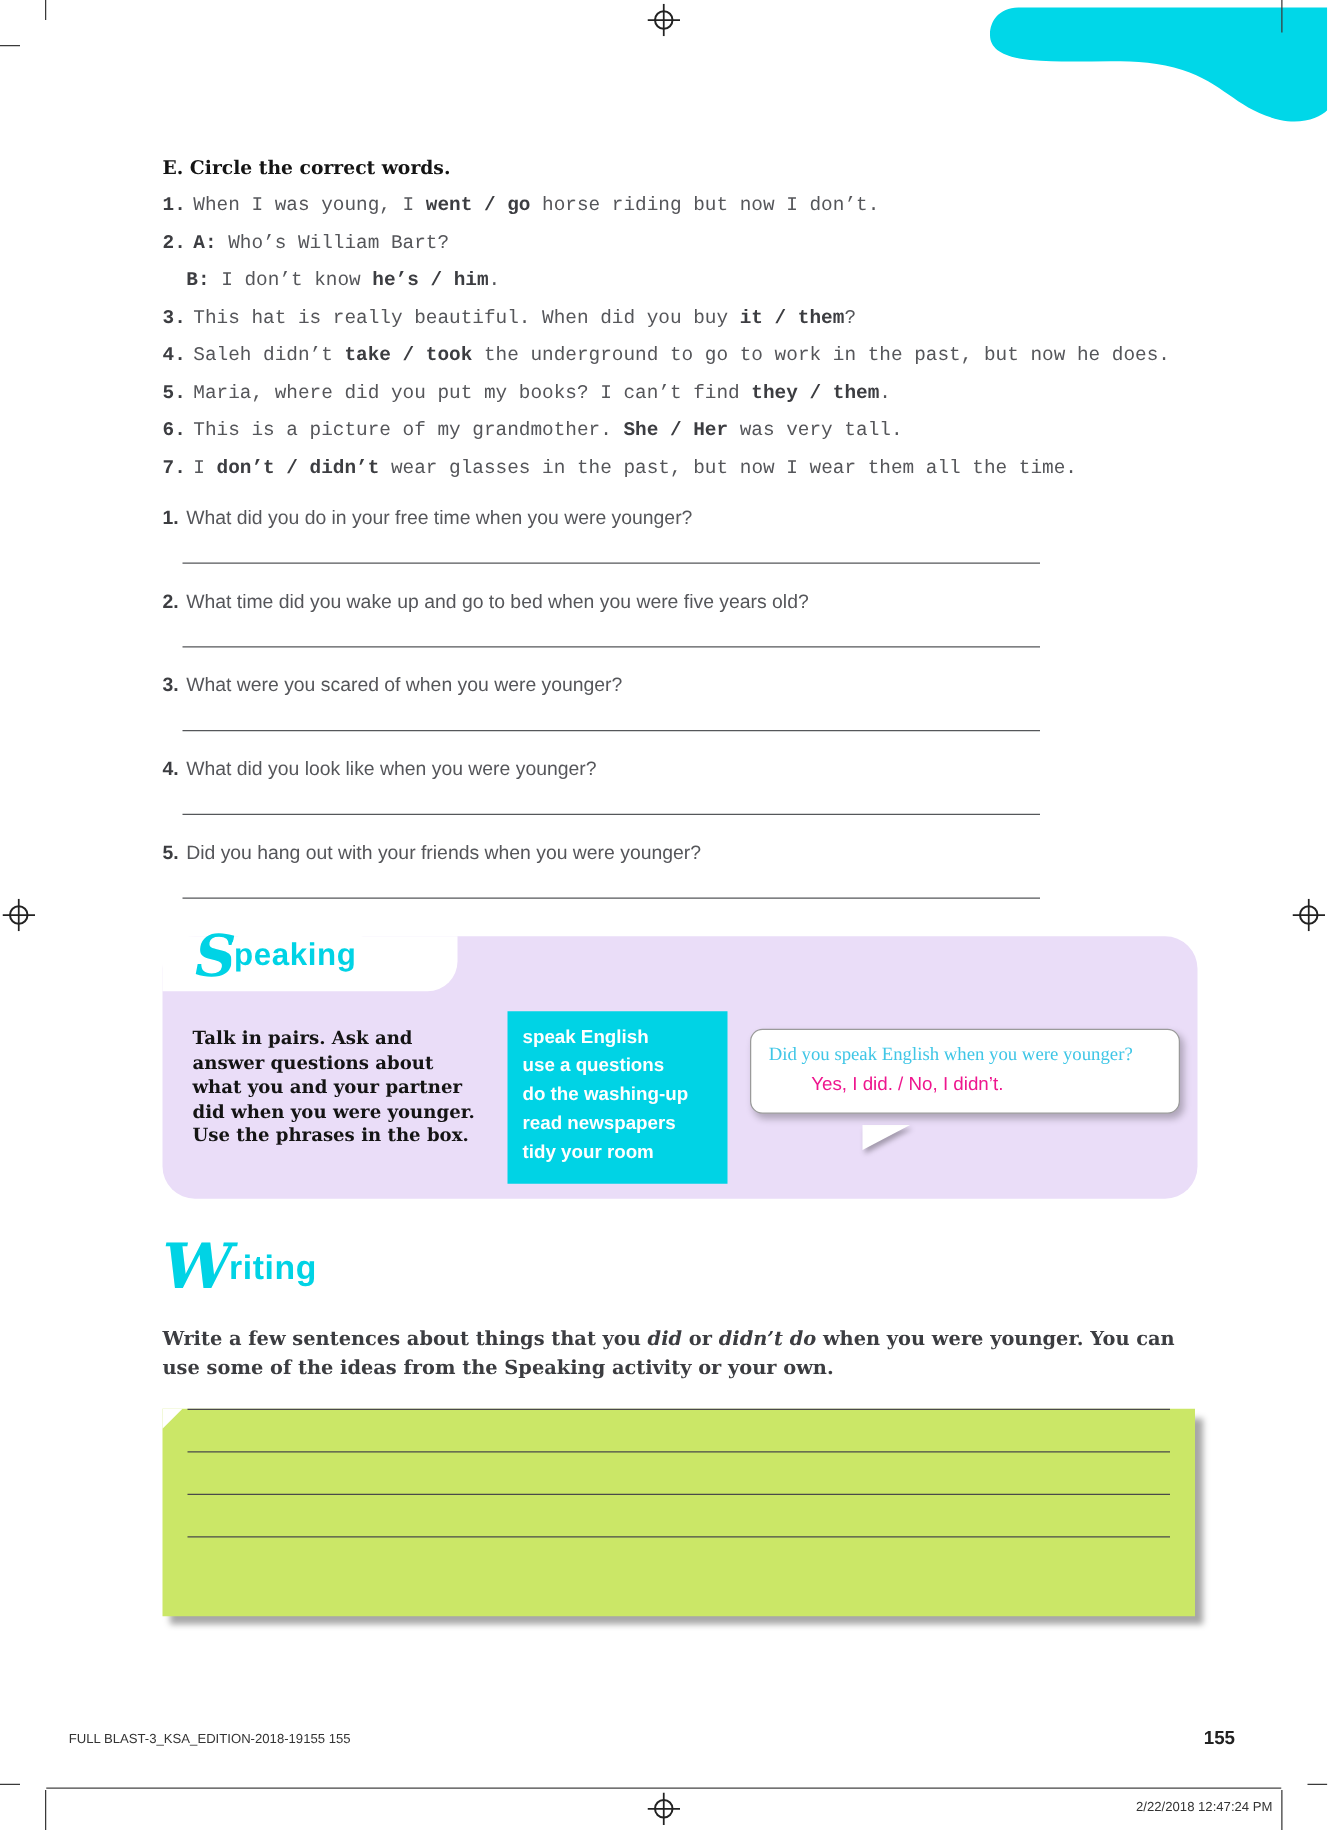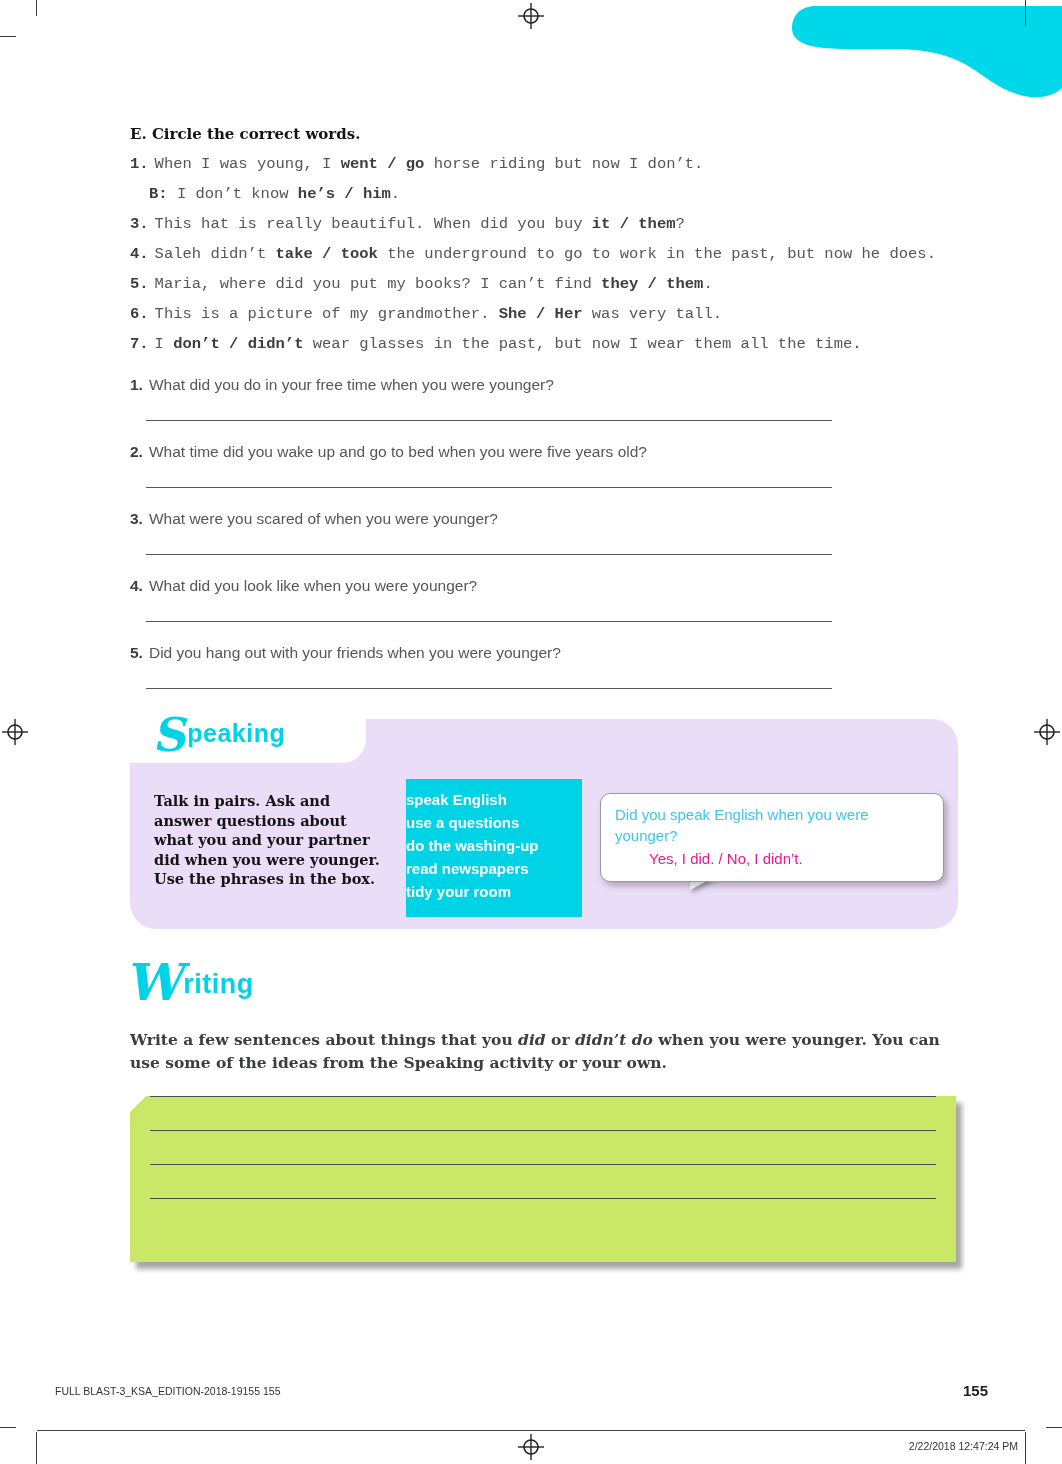--- a/index.html
+++ b/index.html
@@ -45,24 +45,24 @@
   .speak-wrap{position:relative;margin-top:30px;height:210px;width:828px;}
   .speak-bg{position:absolute;inset:0;background:var(--lavender);border-radius:26px;}
   .speak-notch{position:absolute;left:0;top:0;width:236px;height:44px;background:#fff;border-bottom-right-radius:24px;}
   .speak-title{position:absolute;left:26px;top:-10px;white-space:nowrap;z-index:3;}
   .script-letter{font-family:"DejaVu Serif",serif;font-style:italic;font-weight:bold;color:var(--cyan);font-size:46px;line-height:52px;}
   .speak-title .rest{font-size:25px;font-weight:bold;color:var(--cyan);background:#fff;border-radius:10px;
                      padding:2px 10px 3px 2px;margin-left:-4px;vertical-align:9px;letter-spacing:.5px;}
   .speak-instr{position:absolute;left:24px;top:72px;width:230px;font-family:"DejaVu Serif",serif;font-weight:bold;
                font-size:14.5px;line-height:19.5px;color:var(--head);}
   .phrase-box{position:absolute;left:276px;top:60px;width:176px;height:138px;background:var(--cyan);
-              color:#fff;font-weight:bold;font-size:15px;line-height:23px;padding:9px 0 0 0;box-sizing:border-box;}
+              color:#fff;font-weight:bold;font-size:15px;line-height:23px;padding:9px 0 0 12px;box-sizing:border-box;}
   .bubble{position:absolute;left:470px;top:74px;width:344px;box-sizing:border-box;background:#fff;
           border:1px solid #9a9a9a;border-radius:10px;padding:10px 14px 12px;box-shadow:3px 4px 6px rgba(0,0,0,.25);z-index:2;}
-  .bubble .q{color:var(--bubbleq);font-size:15px;line-height:21px;}
+  .bubble .q{color:var(--bubbleq);font-size:15px;line-height:21px;font-family:Liberation Serif, serif;}
   .bubble .a{display:block;color:var(--magenta);font-size:15px;line-height:21px;margin-left:34px;margin-top:2px;}
   .bubble-tail{position:absolute;left:560px;top:151px;width:0;height:0;border-top:20px solid #fff;
                border-right:38px solid transparent;filter:drop-shadow(2px 3px 2px rgba(0,0,0,.3));z-index:1;}
 
   
   .writing-title{margin-top:28px;white-space:nowrap;line-height:50px;}
   .writing-title .script-letter{font-size:50px;}
   .writing-title .rest{font-size:27px;font-weight:bold;color:var(--cyan);letter-spacing:.5px;vertical-align:7px;margin-left:-3px;}
   .writing-instr{margin-top:8px;font-family:"DejaVu Serif",serif;font-weight:bold;font-size:15.5px;line-height:23px;
                  color:#1c1c1c;width:812px;}
@@ -115,20 +115,21 @@
     <line x1="0" y1="13" x2="26" y2="13" stroke="#222" stroke-width="1.4"></line>
       <line x1="13" y1="0" x2="13" y2="26" stroke="#222" stroke-width="1.4"></line>
       <circle cx="13" cy="13" r="7" fill="none" stroke="#222" stroke-width="1.6"></circle>
   </svg>
 
   <div class="content">
 
     <div class="ex-title">E. Circle the correct words.</div>
     <div class="ex-rows" id="exE">
         <div class="ex-row"><span class="num">1.</span><span>When I was young, I </span><span class="b">went / go</span><span> horse riding but now I don’t.</span></div>
+        <div class="ex-row"><span class="num">2.</span><span class="b">A: </span><span>Who’s William Bart?</span></div>
         <div class="ex-row indent"><span class="b">B: </span><span>I don’t know </span><span class="b">he’s / him</span><span>.</span></div>
         <div class="ex-row"><span class="num">3.</span><span>This hat is really beautiful. When did you buy </span><span class="b">it / them</span><span>?</span></div>
         <div class="ex-row"><span class="num">4.</span><span>Saleh didn’t </span><span class="b">take / took</span><span> the underground to go to work in the past, but now he does.</span></div>
         <div class="ex-row"><span class="num">5.</span><span>Maria, where did you put my books? I can’t find </span><span class="b">they / them</span><span>.</span></div>
         <div class="ex-row"><span class="num">6.</span><span>This is a picture of my grandmother. </span><span class="b">She / Her</span><span> was very tall.</span></div>
         <div class="ex-row"><span class="num">7.</span><span>I </span><span class="b">don’t / didn’t</span><span> wear glasses in the past, but now I wear them all the time.</span></div>
       </div>
 
     <div id="exF">
         <div class="f-item">

